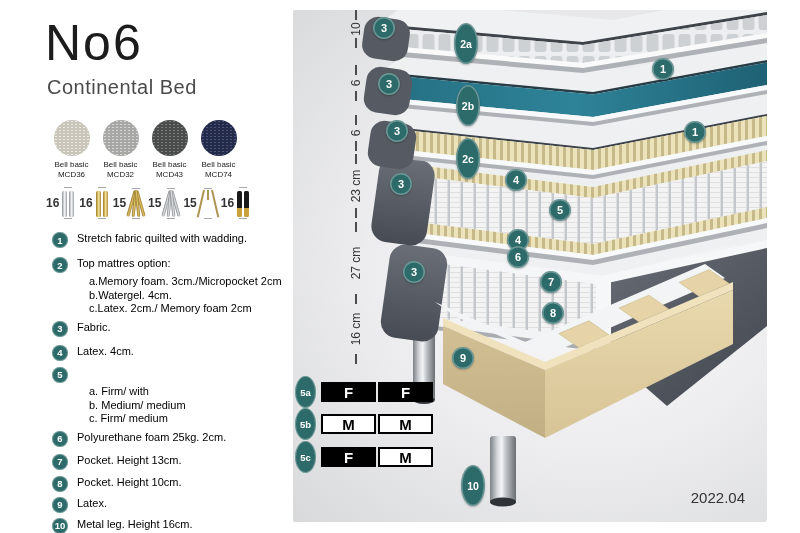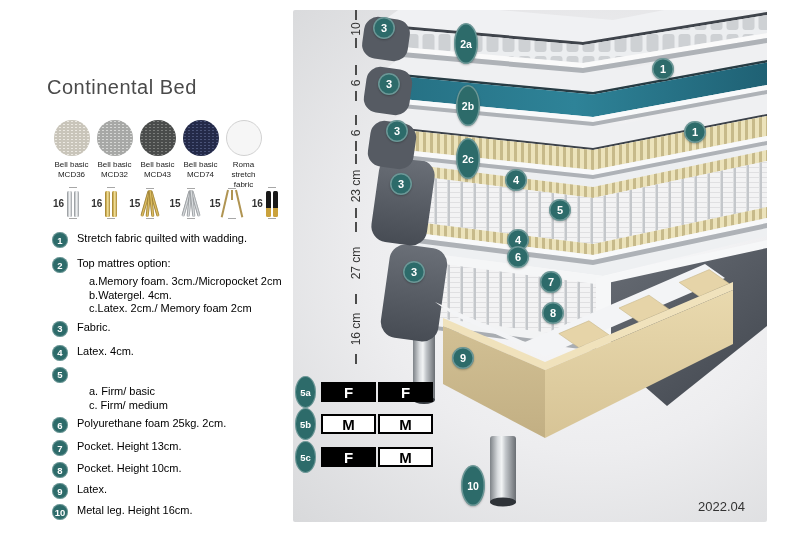--- a/index.html
+++ b/index.html
@@ -3,32 +3,32 @@
 <meta charset="utf-8">
 <style>
   html,body{margin:0;padding:0;background:#fff;}
   .page{position:relative;width:800px;height:533px;background:#fff;overflow:hidden;
         font-family:"Liberation Sans",sans-serif;color:#111;}
   
   .title{position:absolute;left:45px;top:14px;font-size:50px;font-weight:300;
          letter-spacing:2px;color:#1c1c1c;}
   .subtitle{position:absolute;left:47px;top:76px;font-size:20px;font-weight:400;
             letter-spacing:.5px;color:#4a4a4a;text-align:center;}
-  .swatches{position:absolute;left:50px;top:120px;display:flex;}
+  .swatches{position:absolute;left:50px;top:120px;display:flex;gap:6px;}
   .swatch-item{width:43px;text-align:center;}
   .swatch{width:36px;height:36px;border-radius:50%;margin:0 auto;background-size:4px 3px;}
   .sw-mcd36{background-color:#c9c5ba;background-image:radial-gradient(circle,#ebe8e1 28%,transparent 30%);}
   .sw-mcd32{background-color:#a7a8a6;background-image:radial-gradient(circle,#d6d7d5 28%,transparent 30%);}
   .sw-mcd43{background-color:#4a4c4b;background-image:radial-gradient(circle,#7c7e7c 28%,transparent 30%);}
   .sw-mcd74{background-color:#242a49;background-image:radial-gradient(circle,#4a5378 28%,transparent 30%);}
   .sw-roma{background-color:#f6f6f6;border:1px solid #d2d2d2;width:34px;height:34px;}
   .swatch-label{font-size:8px;line-height:1.25;margin-top:4px;color:#222;}
   .legs-row{position:absolute;left:46px;top:186px;display:flex;gap:4px;}
   .leg-item{display:flex;align-items:center;gap:2px;}
-  .leg-size{font-size:10px;font-weight:bold;color:#333;margin-left:7px;}
+  .leg-size{font-size:12px;font-weight:bold;color:#333;}
   .leg-fig{display:flex;flex-direction:column;align-items:center;}
   .tickmark{width:8px;height:1px;background:#a7a7a7;margin:1px 0;}
   .leg-gfx{height:28px;display:flex;align-items:flex-end;position:relative;}
   .cyl{width:5px;height:26px;border-radius:1.5px;margin:0 1px;}
   .cyl-silver{background:linear-gradient(90deg,#8a8e92,#dfe2e4 40%,#f6f7f8 55%,#979b9f);}
   .cyl-gold{background:linear-gradient(90deg,#9a7b2d,#e2c467 40%,#f4e6a6 55%,#a9862f);}
   .cyl-bg{background:linear-gradient(180deg,#191919 0 66%,#caa23c 66% 100%);}
   .twist{width:16px;height:27px;position:relative;}
   .twist span{position:absolute;top:0;width:3px;height:27px;border-radius:2px;}
   .tw-gold span{background:linear-gradient(90deg,#8f7228,#e0c267,#9a7b2d);}
@@ -66,27 +66,28 @@
   .co.wide{width:24px;height:41px;font-size:10.5px;}
   .ftable-row{position:absolute;display:flex;align-items:center;gap:5px;}
   .fcells{display:flex;gap:2px;}
   .fcell{width:55px;height:20px;display:flex;align-items:center;justify-content:center;
          font-size:15px;font-weight:bold;box-sizing:border-box;}
   .fcell.dark{background:#000;color:#fff;border:2px solid #000;}
   .fcell.light{background:#fff;color:#000;border:2px solid #000;}
   .fcircle{width:21px;height:32px;border-radius:50%;background:#2d6b6a;color:#fff;
       font-size:9.5px;font-weight:bold;display:flex;align-items:center;justify-content:center;
       box-shadow:inset 0 0 0 1px rgba(255,255,255,.3);}
-  .version{position:absolute;right:22px;bottom:8px;font-size:13px;color:#333;}
+  .version{position:absolute;right:22px;bottom:16px;font-size:15px;color:#333;}
 </style>
 </head>
 <body>
 
 <div class="page">
 
+  <div class="title">No6</div>
   <div class="subtitle">Continental Bed</div>
 
   <div class="swatches">
     <div class="swatch-item">
       <div class="swatch sw-mcd36"></div>
       <div class="swatch-label">
           <div>Bell basic</div>
           <div>MCD36</div>
         </div>
     </div>
@@ -104,27 +105,20 @@
           <div>MCD43</div>
         </div>
     </div>
     <div class="swatch-item">
       <div class="swatch sw-mcd74"></div>
       <div class="swatch-label">
           <div>Bell basic</div>
           <div>MCD74</div>
         </div>
     </div>
-    <div class="swatch-item">
-      <div class="swatch sw-roma"></div>
-      <div class="swatch-label">
-          <div>Roma</div>
-          <div>stretch fabric</div>
-        </div>
-    </div>
   </div>
 
   <div class="legs-row">
     <div class="leg-item">
       <span class="leg-size">16</span>
       <span class="leg-fig">
           <span class="tickmark"></span>
         <span class="leg-gfx">
             <span class="cyl cyl-silver"></span>
             <span class="cyl cyl-silver"></span>
@@ -216,21 +210,22 @@
     </div>
     <div class="feat mb6">
       <span class="num-circle">4</span>
       <span class="feat-text">Latex. 4cm.</span>
     </div>
     <div class="mb6">
       <div class="feat">
         <span class="num-circle">5</span>
       </div>
       <div class="subs" style="margin-left:37px">
-        <div>a. Firm/ basic</div>
+        <div>a. Firm/ with</div>
+        <div>b. Medium/ medium</div>
         <div>c. Firm/ medium</div>
       </div>
     </div>
     <div class="feat mb7">
       <span class="num-circle">6</span>
       <span class="feat-text">Polyurethane foam 25kg. 2cm.</span>
     </div>
     <div class="feat mb6">
       <span class="num-circle">7</span>
       <span class="feat-text">Pocket. Height 13cm.</span>

